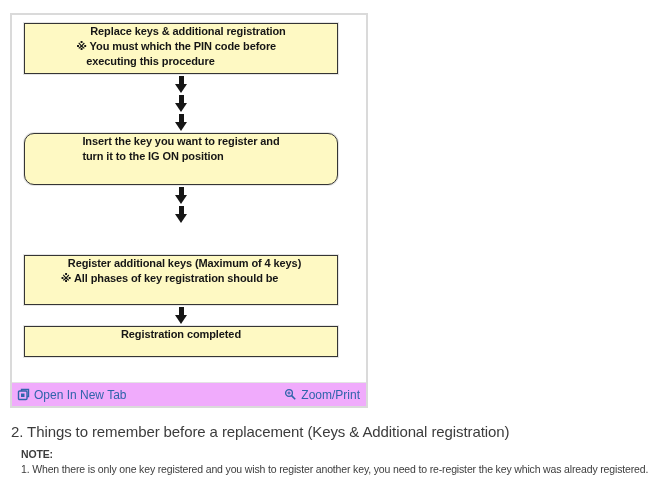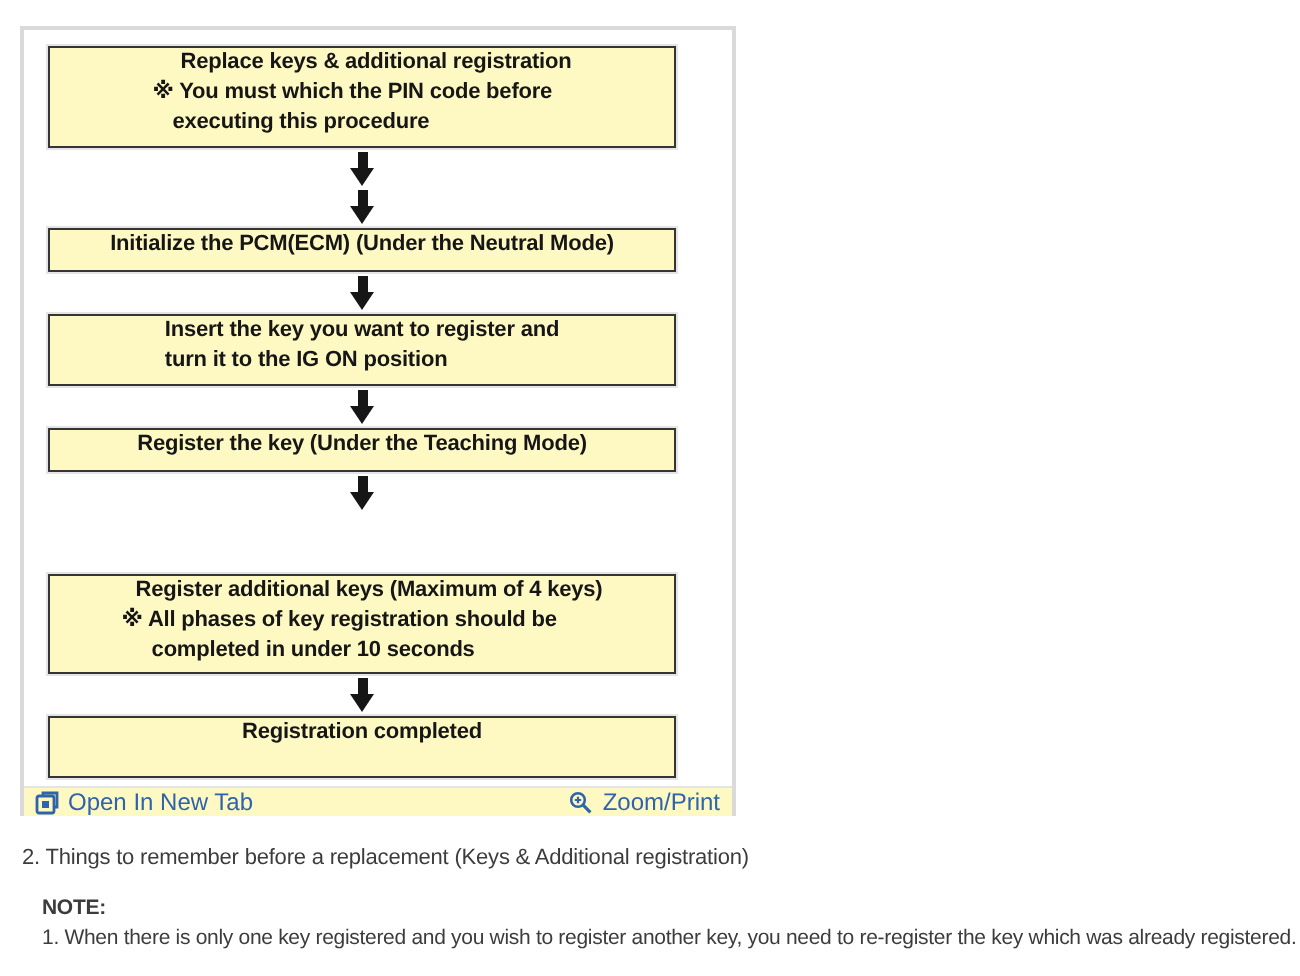--- a/index.html
+++ b/index.html
@@ -43,21 +43,21 @@
   .fbox .txt { display: inline-block; text-align: left; }
   .fbox.center { text-align: center; }
   .ind14 { padding-left: 14px; }
   .ind10 { padding-left: 10px; }
   .ind7  { padding-left: 7px; }
   .ind15 { padding-left: 15px; }
 
   .h51 { height: 51px; }
   .h25 { height: 25px; }
   .h22 { height: 22px; }
-  .h36 { height: 36px; }
+  .h36 { height: 52px; border-radius: 10px; }
   .h50 { height: 50px; margin-top: 32px; }
   .h23 { height: 31px; }
 
   
   .arrow {
     width: 13px; height: 17px;
     margin: 2px auto;
     position: relative;
   }
   .arrow::before {
@@ -72,21 +72,21 @@
     width: 0; height: 0;
     border-left: 6.5px solid transparent;
     border-right: 6.5px solid transparent;
     border-top: 9px solid #161616;
   }
 
   
   .viewer-footer {
     height: 24px;
     border-top: 1px solid #e4e4e4;
-    background: #fef9c3;
+    background: #f0abfc;
     display: flex;
     justify-content: space-between;
     align-items: center;
     padding: 0 6px 0 5px;
   }
   .vlink {
     display: flex;
     align-items: center;
     gap: 4px;
     color: #2f64ab;
@@ -94,21 +94,21 @@
     cursor: pointer;
     text-decoration: none;
     white-space: nowrap;
   }
   .vlink svg { display: block; }
 
   
   .section-heading {
     position: absolute;
     left: 11px; top: 423px;
-    font-size: 11px;
+    font-size: 15px;
     color: #3c3c3c;
     letter-spacing: -0.1px;
     white-space: nowrap;
   }
   .note-block {
     position: absolute;
     left: 21px; top: 448px;
     width: 626px;
     font-size: 10.5px;
     color: #3c3c3c;
@@ -133,46 +133,39 @@
         <div>※ You must which the PIN code before</div>
         <div class="ind10">executing this procedure</div>
       </span>
     </div>
 
     <div class="arrow"></div>
 
 
     <div class="arrow"></div>
 
-    <div class="fbox center h22">
-      <div>Initialize the PCM(ECM) (Under the Neutral Mode)</div>
-    </div>
 
     <div class="arrow"></div>
 
     <div class="fbox h36">
       <span class="txt">
         <div>Insert the key you want to register and</div>
         <div>turn it to the IG ON position</div>
       </span>
     </div>
 
     <div class="arrow"></div>
 
-    <div class="fbox center h22">
-      <div>Register the key (Under the Teaching Mode)</div>
-    </div>
 
     <div class="arrow"></div>
 
     <div class="fbox h50">
       <span class="txt">
         <div class="ind7">Register additional keys (Maximum of 4 keys)</div>
         <div>※ All phases of key registration should be</div>
-        <div class="ind15">completed in under 10 seconds</div>
       </span>
     </div>
 
     <div class="arrow"></div>
 
     <div class="fbox center h23">
       <div>Registration completed</div>
     </div>
 
   </div>

